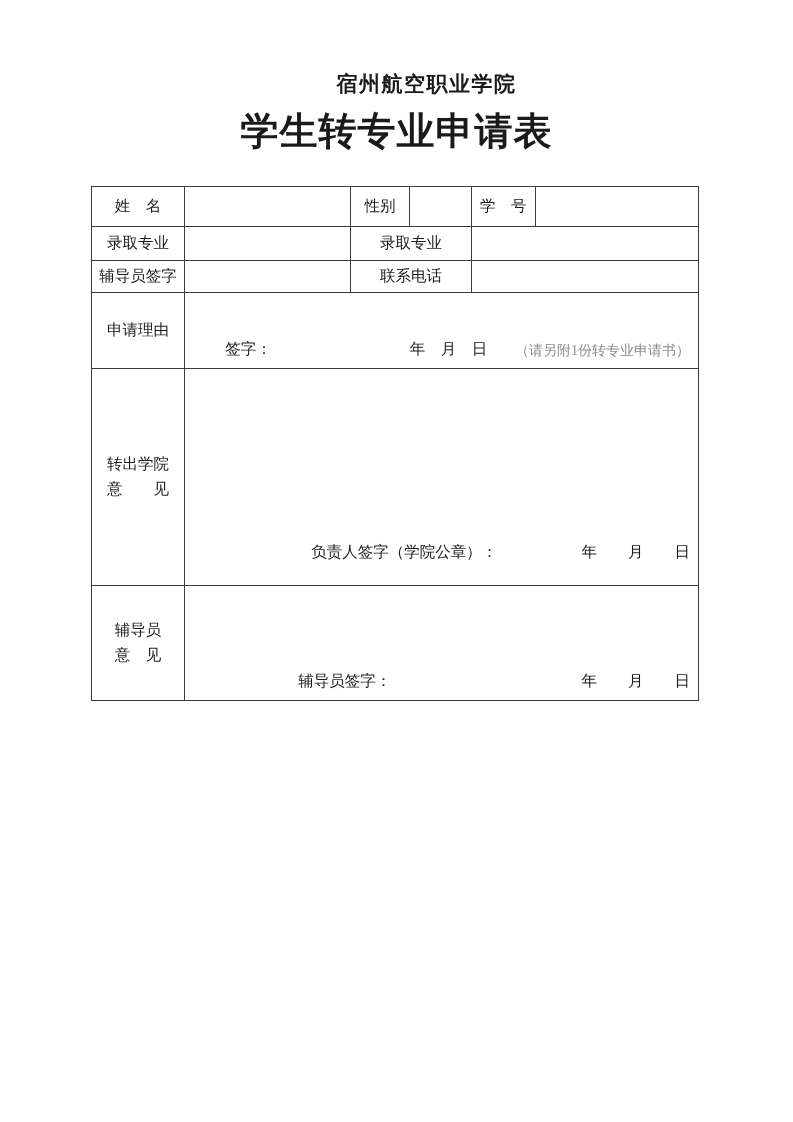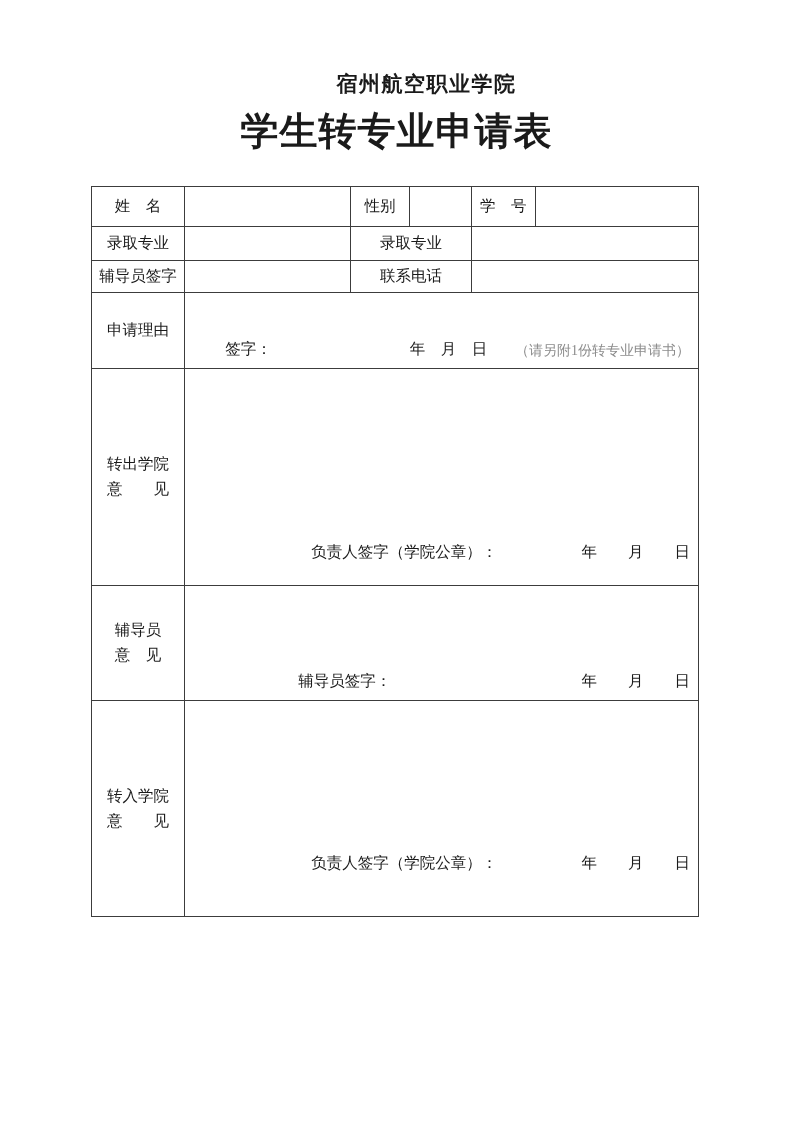--- a/index.html
+++ b/index.html
@@ -145,28 +145,16 @@
         <div>意　见</div>
       </td>
       <td class="bottom-cell" colspan="5">
         <div class="sign-line pb8">
           <span class="sign-counselor">辅导员签字：</span>
           <span class="date-right">年　　月　　日</span>
         </div>
       </td>
     </tr>
 
-    <tr style="height:216px">
-      <td class="label-cell">
-        <div>转入学院</div>
-        <div>意　　见</div>
-      </td>
-      <td class="bottom-cell" colspan="5">
-        <div class="sign-line pb42">
-          <span class="sign-responsible">负责人签字（学院公章）：</span>
-          <span class="date-right">年　　月　　日</span>
-        </div>
-      </td>
-    </tr>
   </tbody>
     </table>
 
 </div>
 
 </body></html>

